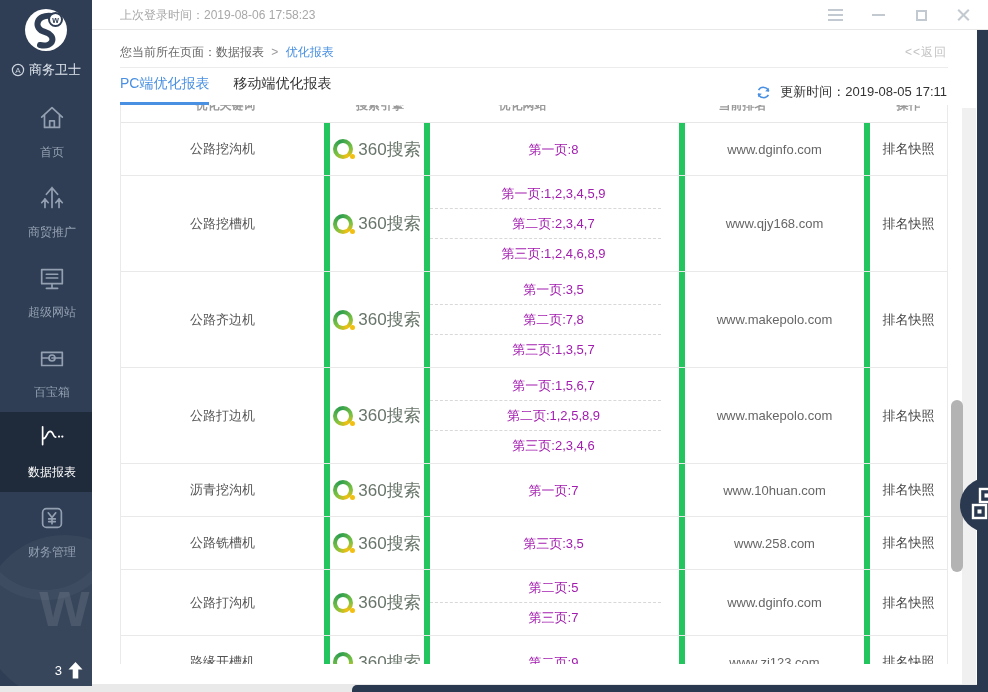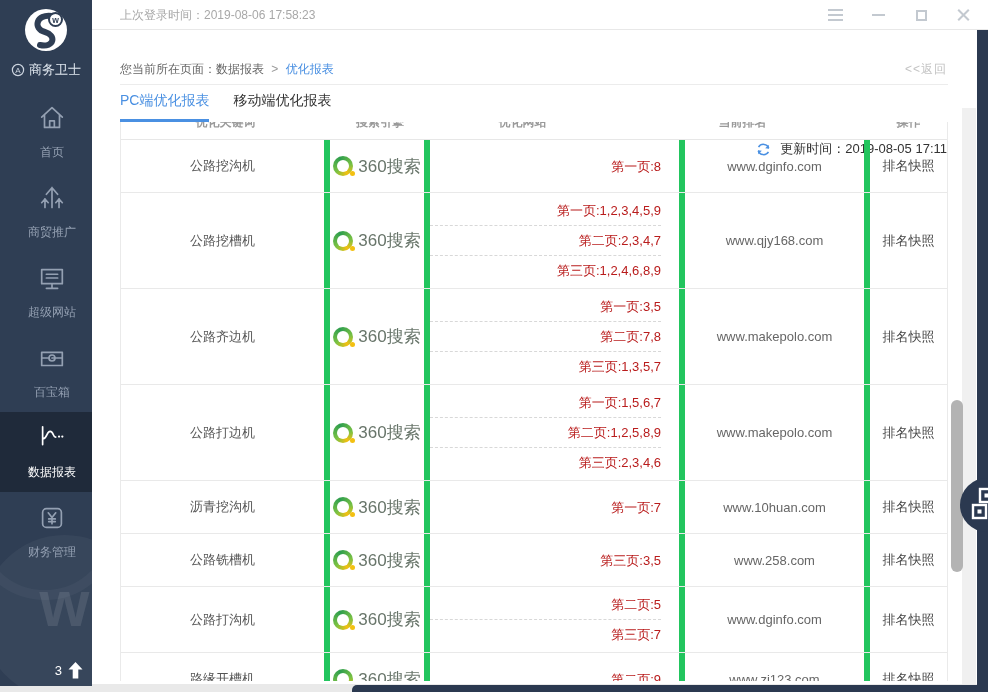--- a/index.html
+++ b/index.html
@@ -42,46 +42,46 @@
   .nav-item.active::after { content:''; position:absolute; right:0; top:25px;
      border-top:7px solid transparent; border-bottom:7px solid transparent; border-right:8px solid #fff; }
   .wm1 { position:absolute; left:-30px; top:450px; width:150px; height:150px; border-radius:50%;
          border:10px solid rgba(255,255,255,0.035); }
   .wm2 { position:absolute; left:-18px; top:535px; width:165px; height:165px; border-radius:50%;
          background:rgba(255,255,255,0.045); display:flex; align-items:center; justify-content:center; }
   .wm2 span { font-size:64px; font-weight:bold; color:rgba(255,255,255,0.10); margin-top:-28px; }
   .side-badge { position:absolute; right:9px; bottom:7px; display:flex; align-items:center; gap:6px;
                 color:#fff; font-size:13px; z-index:2; cursor:pointer; }
   
-  .main { position:absolute; left:92px; top:48px; width:885px; height:633px; background:#fff; overflow:hidden; z-index:3; }
+  .main { position:absolute; left:92px; top:31px; width:885px; height:633px; background:#fff; overflow:hidden; z-index:3; }
   .breadcrumb { position:absolute; left:28px; top:13px; font-size:12px; color:#666; }
   .breadcrumb .bc-link { color:#4a90e2; cursor:pointer; }
   .breadcrumb .bc-sep { color:#999; margin:0 4px; }
   .back-link { position:absolute; right:30px; top:13px; font-size:12px; color:#c3c3c3; letter-spacing:1px; cursor:pointer; }
   .bc-divider { position:absolute; left:28px; top:36px; width:828px; height:1px; background:#ececec; }
   .tabs { position:absolute; left:28px; top:44px; display:flex; gap:24px; }
   .tab { font-size:14px; color:#333; padding-bottom:9px; cursor:pointer; }
   .tab.active { color:#4a90e2; border-bottom:3px solid #4a90e2; }
-  .update-box { position:absolute; right:30px; top:52px; display:flex; align-items:center; gap:8px;margin-top:40px; }
+  .update-box { position:absolute; right:30px; top:52px; display:flex; align-items:center; gap:8px; }
   .update-box .upd-text { font-size:13px; color:#333; }
   .refresh-icon { cursor:pointer; display:flex; }
   
   .table { position:absolute; left:28px; top:74px; width:828px;
            border-left:1px solid #eaeaea; border-right:1px solid #eaeaea; }
   .thead { height:18px; overflow:hidden; border-bottom:1px solid #e7e7e7; display:flex; }
   .th { display:block; margin-top:-7px; font-size:12px; color:#9a9a9a; text-align:center; line-height:14px;font-weight:bold; }
   .trow { display:flex; align-items:stretch; border-bottom:1px solid #e9e9e9; }
   .td { display:flex; align-items:center; justify-content:center; min-height:52px;
         border-right:6px solid #22c55e; font-size:13px; }
   .c0 { width:209px; } .c1 { width:100px; } .c2 { width:255px; } .c3 { width:185px; } .c4 { width:77px; border-right:none; }
   .td.c2 { flex-direction:column; align-items:stretch; justify-content:center; padding:3px 0; }
   .kw   { color:#555; }
   .site { color:#666; }
   .action { color:#444; cursor:pointer; }
-  .rank-line { line-height:29px; font-size:13px; color:#b91c1c; padding-left:16px; margin-right:18px; text-align:right; }
+  .rank-line { line-height:29px; font-size:13px; color:#a21caf; padding-left:16px; margin-right:18px; text-align:center; }
   .rank-line + .rank-line { border-top:1px dashed #d8d8d8; }
   
   .engine-cell { gap:5px; }
   .ring { position:relative; width:20px; height:20px; border-radius:50%;
           background:conic-gradient(from 150deg,#f3c011,#7ac143 80deg,#2e9e4f 190deg,#7ac143 290deg,#f3c011); }
   .ring::before { content:''; position:absolute; inset:4px; background:#fff; border-radius:50%; }
   .ring::after  { content:''; position:absolute; width:5px; height:5px; right:-2px; bottom:0;
                   background:#f3c011; border-radius:50%; }
   .engine-label { font-size:17px; color:#68756a; }
 </style>

